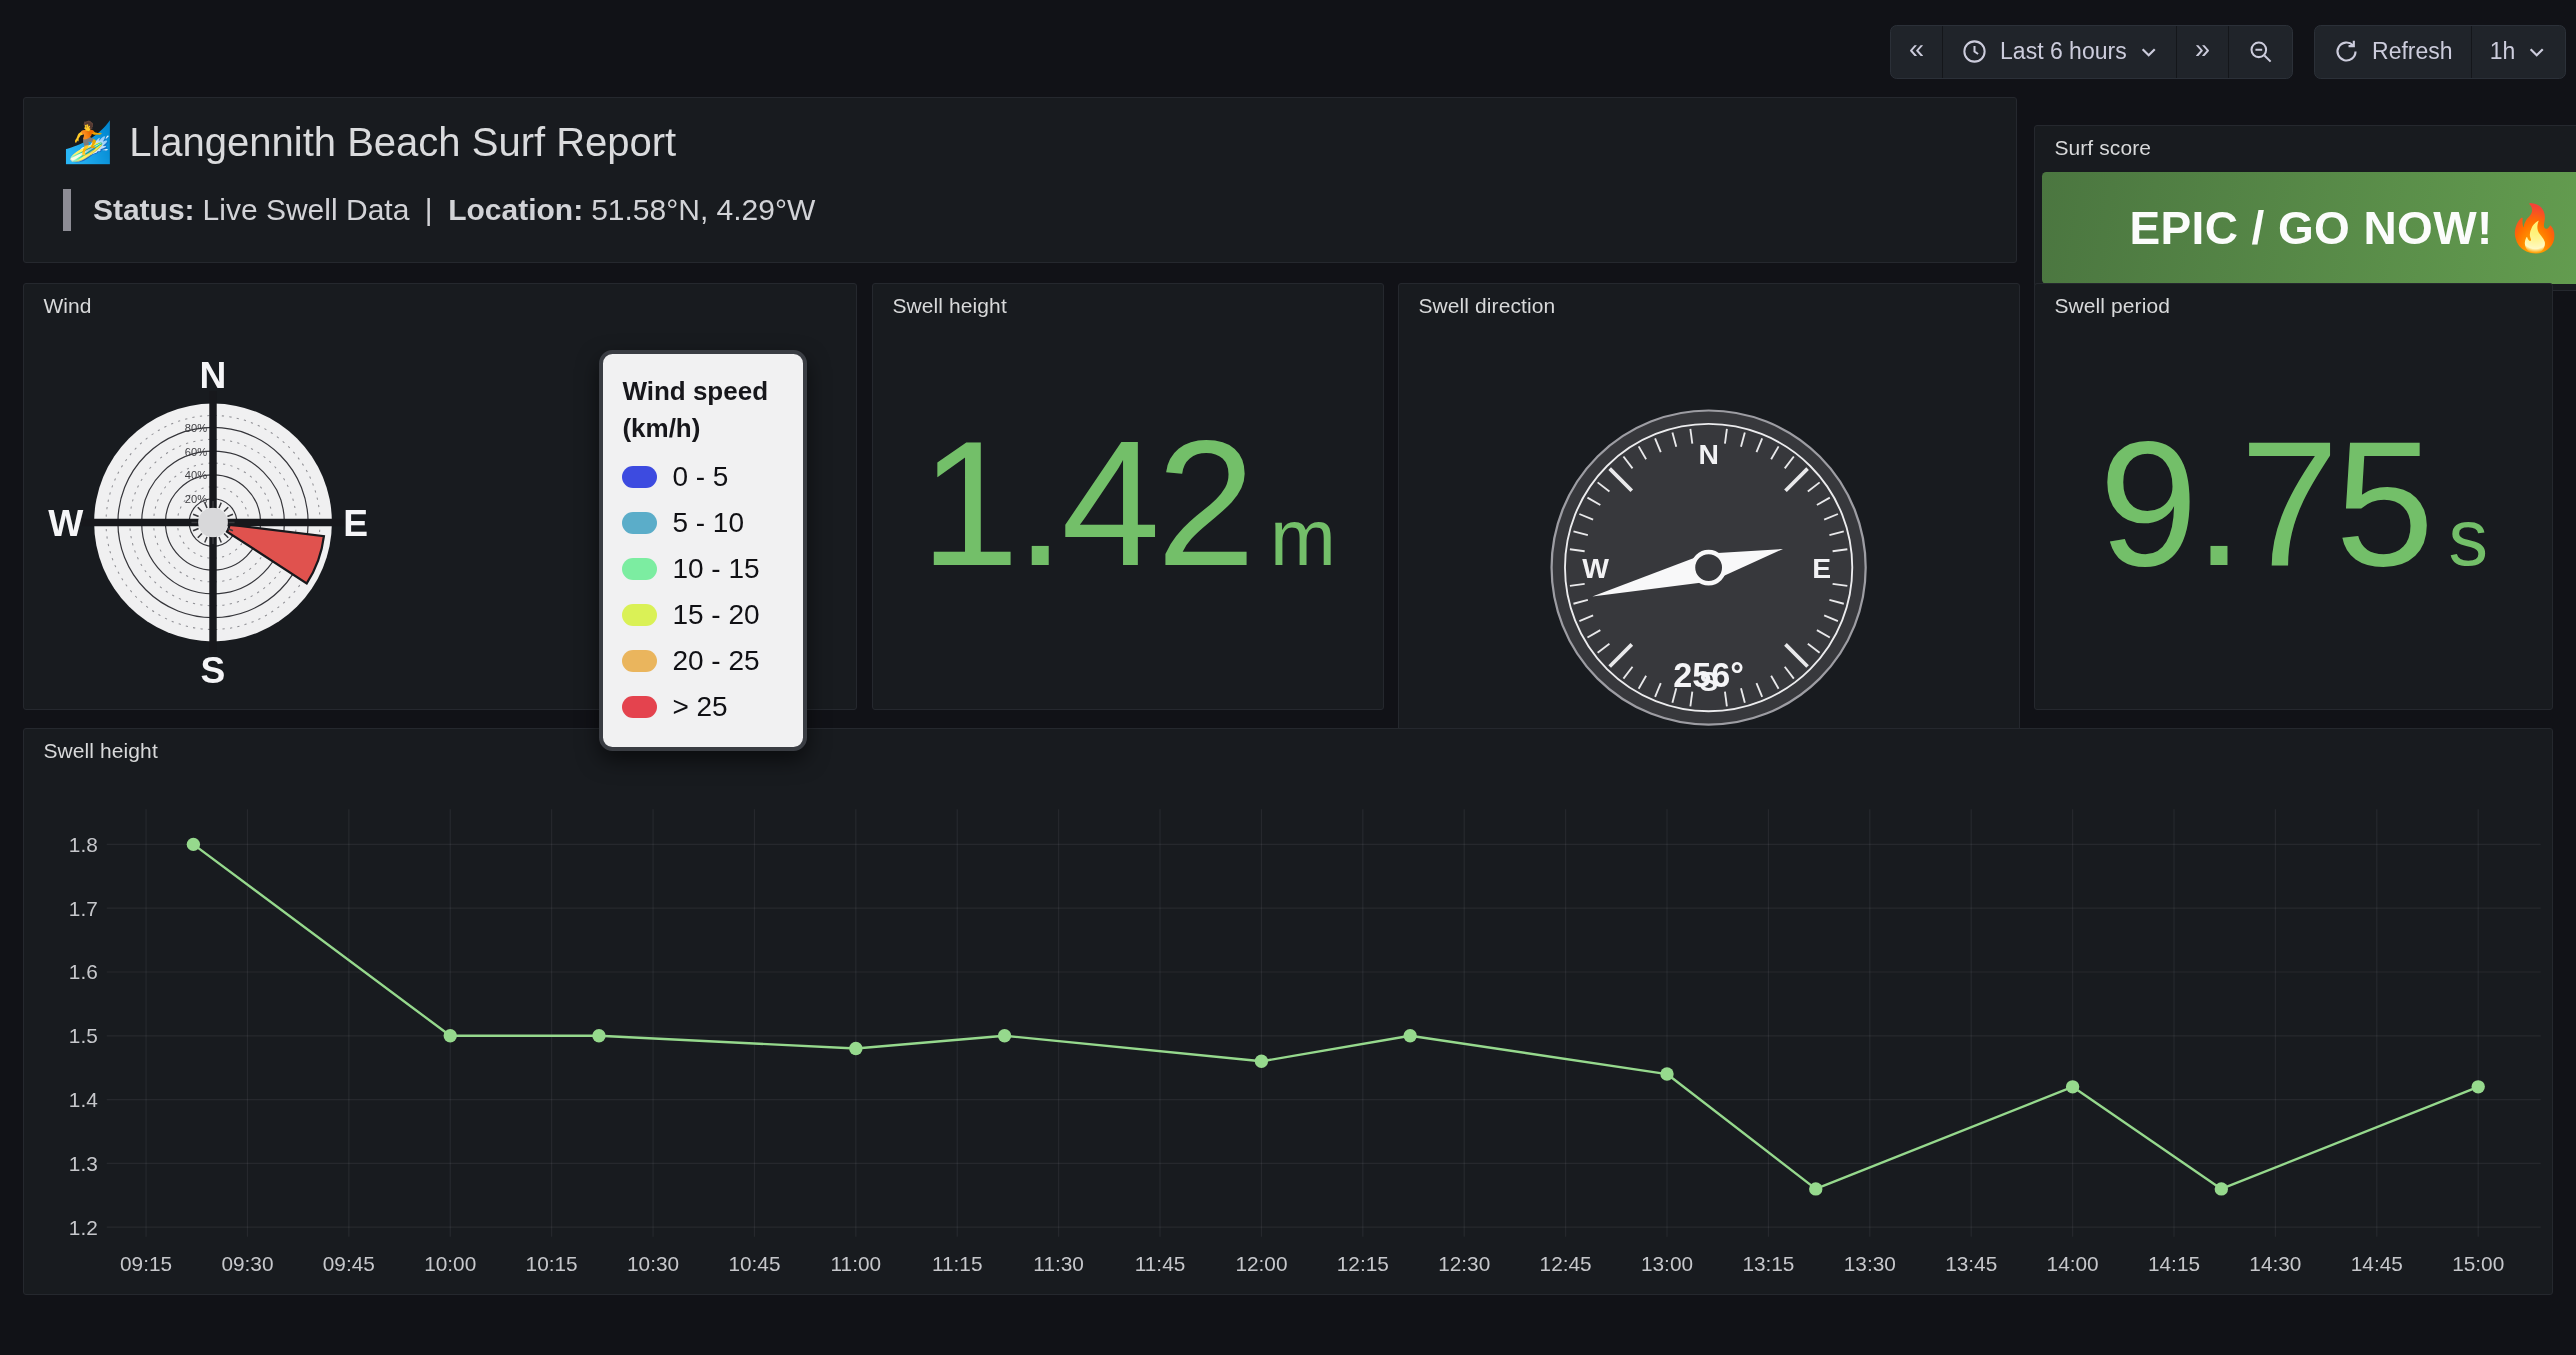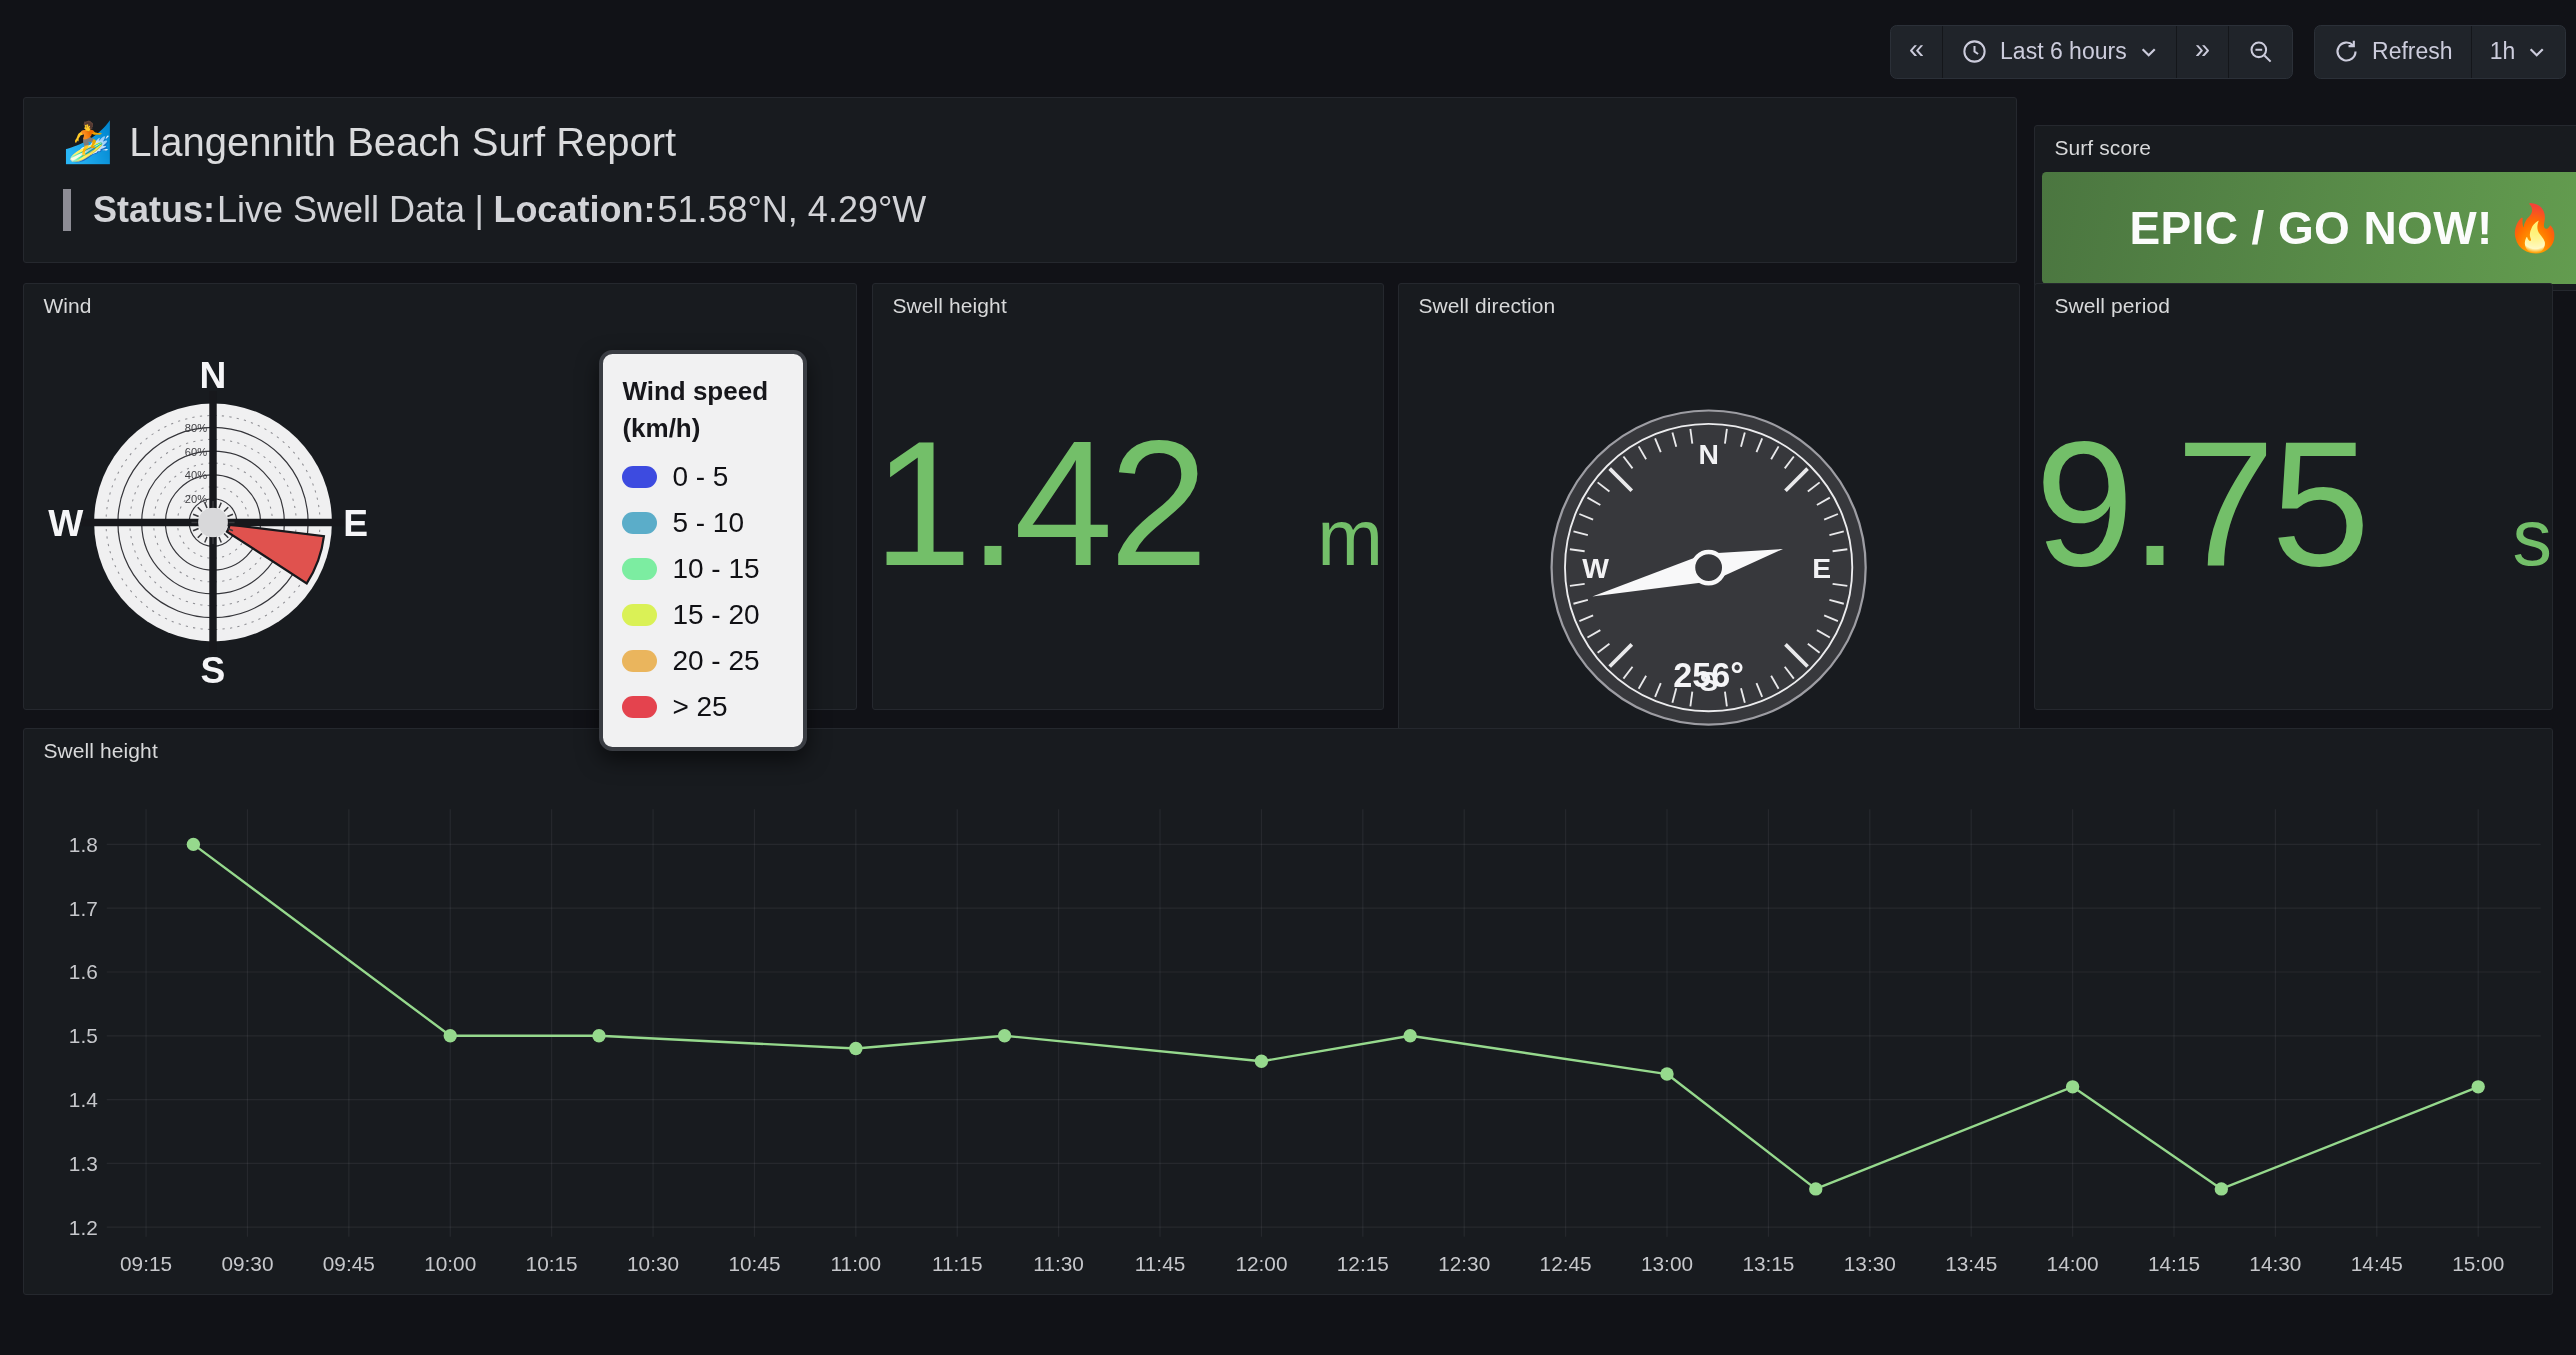--- a/index.html
+++ b/index.html
@@ -20,32 +20,32 @@
   
   .panel{position:absolute;background:#181b1f;border:0.7px solid #25282e;border-radius:3px;box-sizing:border-box;}
   .panel-title{position:absolute;top:10.4px;left:19.4px;font-size:21px;font-weight:500;
                color:#d8d9da;letter-spacing:0.1px;z-index:3;}
 
   
   .hdr-title{position:absolute;top:21px;left:39px;display:flex;align-items:center;gap:16.4px;
              font-size:40px;font-weight:500;color:#dadbdd;}
   .hdr-sub{position:absolute;top:91px;left:39px;display:flex;align-items:center;}
   .hdr-bar{width:7.5px;height:42px;background:#8d8d95;margin-right:22.4px;}
-  .hdr-sub-text{font-size:36px;color:#d2d3d7;font-weight:500;display:flex;gap:2px;align-items:center;}
+  .hdr-sub-text{font-size:30px;color:#d2d3d7;font-weight:500;display:flex;gap:8px;align-items:center;}
   .hdr-sub-text b{font-weight:700;}
   .hdr-sep{margin:0 7.5px;font-weight:400;color:#d2d3d7;}
 
   
   .surf-banner{position:absolute;left:6.7px;right:6.7px;top:46px;bottom:6px;border-radius:4.5px;
                display:flex;align-items:center;justify-content:center;
                font-size:46px;font-weight:700;letter-spacing:0.4px;color:#fbfcfb;}
 
   
   .stat-row{position:absolute;left:0;right:0;top:50%;transform:translateY(-46%);
-            display:flex;justify-content:space-between;align-items:baseline;color:#73bf69;}
+            display:flex;justify-content:center;align-items:baseline;color:#73bf69;}
   .stat-num{font-size:178px;font-weight:500;letter-spacing:-3.7px;line-height:1;}
   .stat-unit{font-size:79px;font-weight:500;margin-left:18px;}
 
   
   .legend-card{position:absolute;left:575px;top:66px;width:208px;box-sizing:border-box;
                background:#f1f1f2;border:4.5px solid #3a3d43;border-radius:13.4px;
                padding:19.4px 19.4px 24px;box-shadow:0 9px 21px rgba(0,0,0,.55);z-index:4;}
   .legend-title{font-size:26px;font-weight:700;color:#17171b;line-height:1.42;}
   .legend-row{display:flex;align-items:center;gap:15px;margin-top:14px;cursor:pointer;}
   .legend-swatch{width:35px;height:21.6px;border-radius:11.2px;flex:0 0 auto;}

